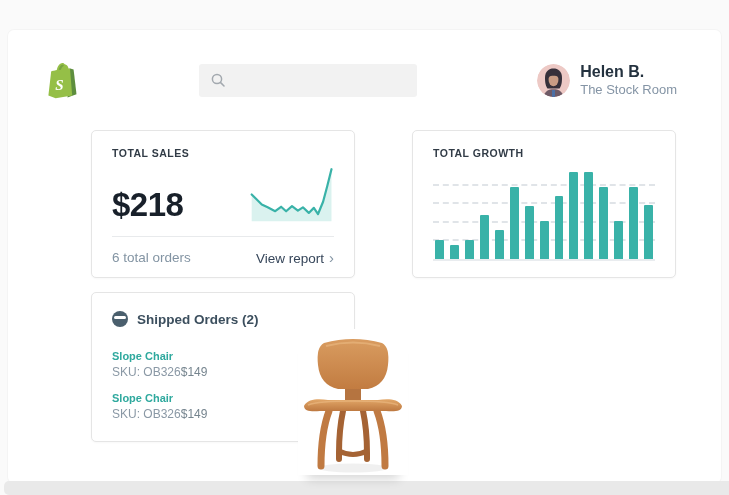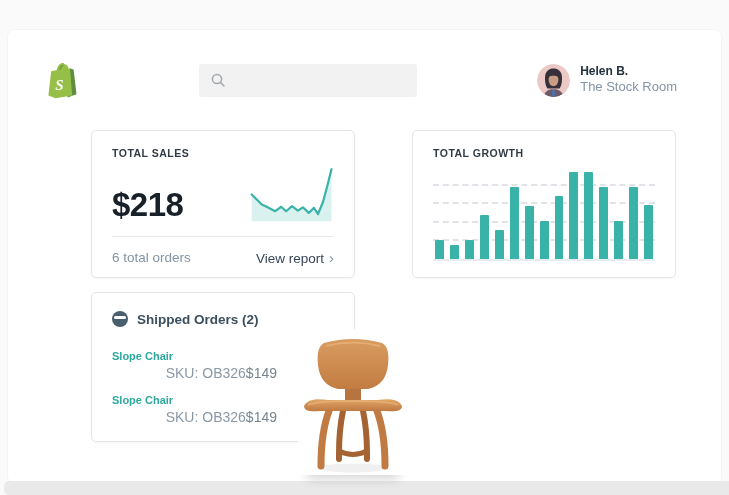--- a/index.html
+++ b/index.html
@@ -33,21 +33,21 @@
   }
   .search-box svg { flex:none; margin-right:10px; }
   .search-input {
     border:none; outline:none; background:transparent;
     font-family:inherit; font-size:13px; color:#4a5157; width:100%;
   }
   .search-input::placeholder { color:#8b939c; }
   .user-menu { display:flex; align-items:center; cursor:pointer; }
   .avatar { width:33px; height:33px; border-radius:50%; overflow:hidden; flex:none; }
   .user-text { margin-left:10px; line-height:1.25; }
-  .user-name { font-size:12px; font-weight:700; color:#24323f; }
+  .user-name { font-size:16px; font-weight:700; color:#24323f; }
   .user-store { font-size:13px; color:#8494a5; }
   
   .grid {
     margin:30px 45px 0 39px;
     display:grid; grid-template-columns:1fr 1fr;
     grid-template-rows:148px 150px; gap:14px 13px;
   }
   .card {
     background:#fff; border:1px solid #e5e5e5; border-radius:5px;
     box-shadow:0 1px 2px rgba(0,0,0,0.03);
@@ -90,21 +90,21 @@
     position:relative; flex:none; margin-right:9px;
   }
   .order-icon span {
     position:absolute; left:2px; top:4.5px; width:12px; height:3.5px;
     background:#fff; border-radius:2px;
   }
   .orders-title { font-size:13.5px; font-weight:700; color:#3c4f5e; }
   .order-list { margin-top:23px; width:165px; }
   .order-item { margin-bottom:13px; }
   .item-name { font-size:11px; font-weight:700; color:#2fa99e; margin-bottom:3px; cursor:pointer; }
-  .item-row { display:flex; justify-content:flex-end; font-size:14px; }
+  .item-row { display:flex; justify-content:flex-start; font-size:12px; }
   .item-sku { color:#8a98a5; }
   .item-price { color:#76858f; }
   .chair-photo {
     position:absolute; left:206px; top:36px; width:110px; height:146px;
     background:#fff; z-index:5;
     box-shadow:0 13px 10px -9px rgba(0,0,0,0.16);
   }
 </style>
 </head>
 <body>

